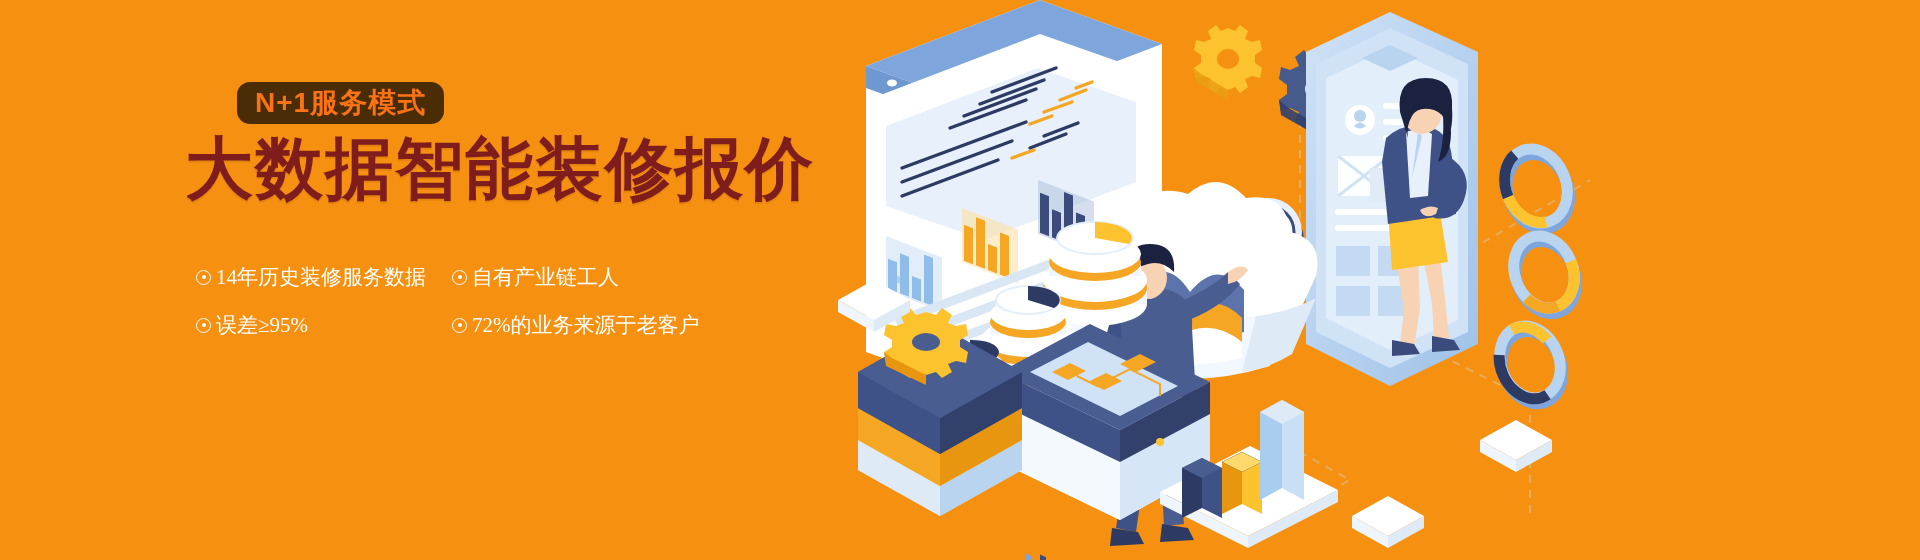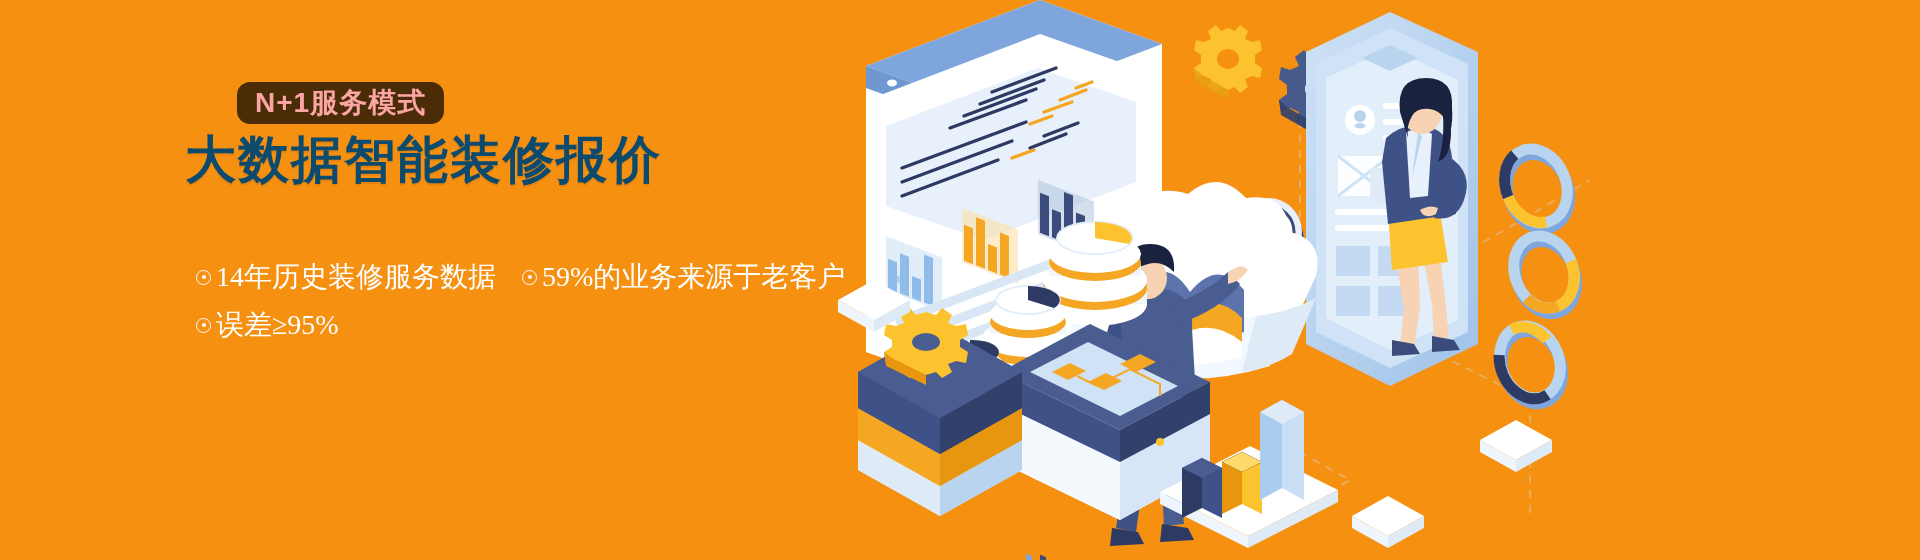--- a/index.html
+++ b/index.html
@@ -15,39 +15,39 @@
 
   
   #copy{
     position:absolute;left:0;top:0;width:860px;height:560px;
   }
   #badge{
     position:absolute;left:237px;top:82px;
     height:42px;padding:0 18px;
     display:flex;align-items:center;justify-content:center;
     background:#4a2d06;border-radius:13px;
-    color:#fca5a5;font-size:28px;font-weight:700;
+    color:#f97316;font-size:28px;font-weight:700;
     letter-spacing:1px;white-space:nowrap;
     font-family:"Liberation Sans",sans-serif;
   }
   #headline{
     position:absolute;left:185px;top:132px;
-    color:#0c4a6e;font-size:51px;font-weight:700;
+    color:#7f1d1d;font-size:68px;font-weight:700;
     letter-spacing:2px;white-space:nowrap;line-height:1.08;
     font-family:"Liberation Sans",sans-serif;
     text-shadow:0 2px 0 rgba(160,80,0,.18);
   }
   #bullets{
     position:absolute;left:196px;top:258px;
     display:flex;gap:26px;
   }
   .bcol{display:flex;flex-direction:column;}
   .brow{
     display:flex;align-items:center;
-    color:#ffffff;font-size:28px;line-height:1;
+    color:#ffffff;font-size:21px;line-height:1;
     height:38px;white-space:nowrap;
     font-family:"Liberation Serif",serif;
   }
   .bdot{
     flex:0 0 auto;
     width:13px;height:13px;border-radius:50%;
     border:1.6px solid #ffffff;
     position:relative;margin-right:5px;
   }
   .bdot::after{
@@ -86,21 +86,25 @@
         </div>
         <div class="brow">
           <span class="bdot"></span>
           <span>误差≥95%</span>
         </div>
       </div>
 
       <div class="bcol col2">
         <div class="brow">
           <span class="bdot"></span>
-          <span>59%的业务来源于老客户</span>
+          <span>自有产业链工人</span>
+        </div>
+        <div class="brow">
+          <span class="bdot"></span>
+          <span>72%的业务来源于老客户</span>
         </div>
       </div>
 
     </div>
   </div>
 
   <div id="art">
     <svg width="1090" height="560" viewBox="0 0 1090 560" xmlns="http://www.w3.org/2000/svg">
       <defs>
         <linearGradient id="gBlue" x1="0" y1="0" x2="1" y2="1">

